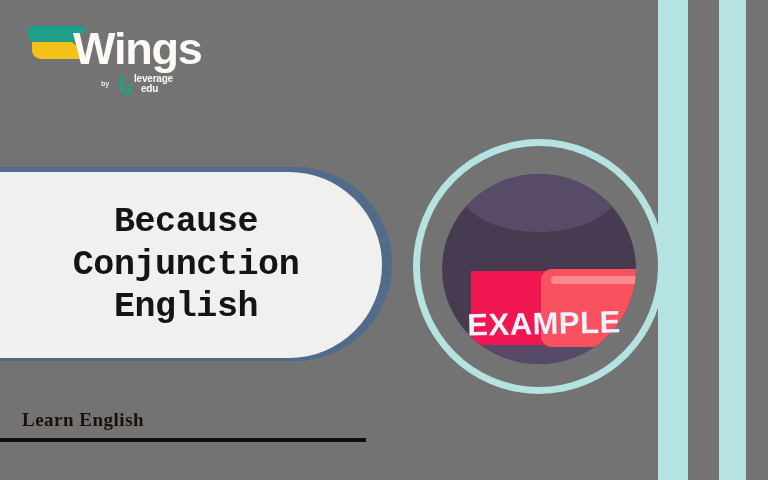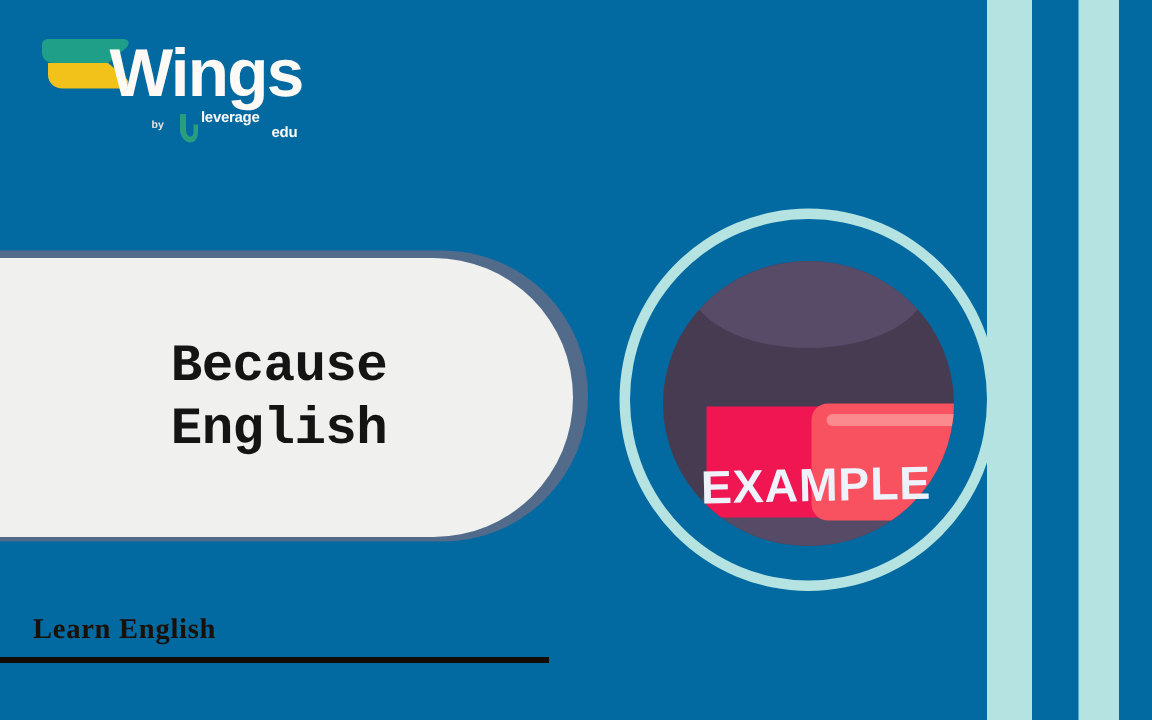--- a/index.html
+++ b/index.html
@@ -4,21 +4,21 @@
 <style>
   * { margin:0; padding:0; box-sizing:border-box; }
   html, body {
     width:768px; height:480px;
     font-family:"Liberation Sans", sans-serif;
     overflow:hidden;
   }
   #stage {
     position:relative;
     width:768px; height:480px;
-    background:#0369a1;
+    background:#737373;
     overflow:hidden;
   }
 
   
   .stripe {
     position:absolute;
     top:0; height:480px;
     background:#b4e3e1;
   }
   #stripe-1 { left:658px; width:30px; }
@@ -40,21 +40,21 @@
     position:absolute; left:0px; top:8px;
     font-size:7px; color:#f2e6dc; font-weight:bold;
   }
   #tagline-check { position:absolute; left:16px; top:2px; width:20px; height:22px; }
   #tagline-brand {
     position:absolute; left:33px; top:2px;
     font-size:10px; font-weight:bold; color:#fdfaf6;
     line-height:10px; letter-spacing:-0.2px;
   }
   #tagline-brand span { display:block; }
-  #tagline-brand .lb2 { padding-left:7px;margin-left:40px; }
+  #tagline-brand .lb2 { padding-left:7px; }
 
   
   #card-shadow {
     position:absolute;
     left:-40px; top:167px;
     width:432px; height:194px;
     background:#526b8b;
     border-radius:0 97px 97px 0;
   }
   #card {
@@ -168,20 +168,21 @@
         <span class="lb1">leverage</span>
         <span class="lb2">edu</span>
       </div>
     </div>
   </div>
 
   <div id="card-shadow"></div>
   <div id="card">
     <div id="card-title">
       <span class="ln">Because</span>
+      <span class="ln">Conjunction</span>
       <span class="ln">English</span>
     </div>
   </div>
 
   <div id="caption">Learn English</div>
   <div id="caption-rule"></div>
 
   <div id="emblem">
     <div id="emblem-ring"></div>
     <div id="emblem-disc">

